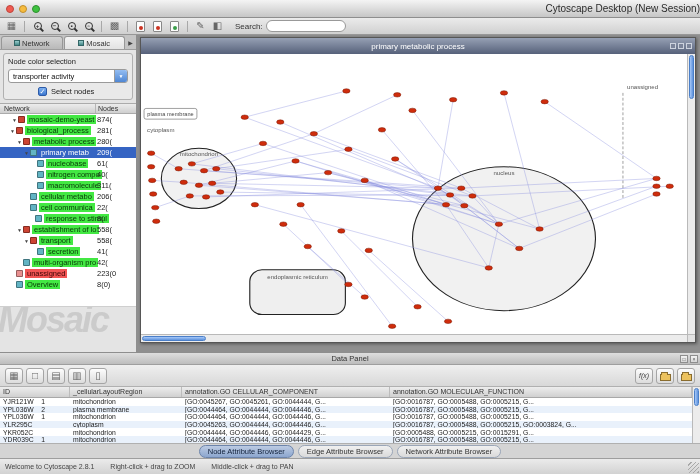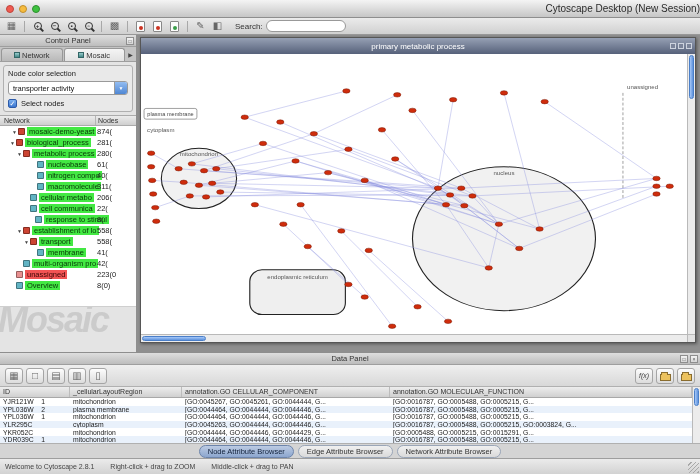--- a/index.html
+++ b/index.html
@@ -43,21 +43,21 @@
   .pbtn{width:8px;height:8px;border:1px solid #8e8e8e;background:linear-gradient(#f4f4f4,#d6d6d6);font-size:5px;line-height:6px;text-align:center;color:#555;}
   .ctabs{height:15px;display:flex;align-items:flex-end;background:#c4c4c4;border-bottom:1px solid #9e9e9e;padding:1px 1px 0 1px;gap:1px;flex:none;}
   .ctab{flex:1;height:13px;display:flex;align-items:center;justify-content:center;gap:2px;font-size:7.5px;background:linear-gradient(#d3d3d3,#b9b9b9);border:1px solid #979797;border-bottom:none;border-radius:3px 3px 0 0;color:#333;overflow:hidden;}
   .ctab.sel{background:linear-gradient(#f4f4f4,#e2e2e2);}
   .ctab-icon{width:6px;height:6px;background:linear-gradient(#9cc,#488);border:1px solid #366;flex:none;}
   .tab-scroll{width:9px;height:13px;font-size:6px;display:flex;align-items:center;justify-content:center;color:#444;flex:none;}
   .groupbox{margin:3px;border:1px solid #b0b0b0;border-radius:3px;padding:3px 4px;background:#e9e9e9;flex:none;}
   .gb-label{font-size:7.5px;color:#222;margin-bottom:3px;}
   .dropdown{height:14px;background:#fff;border:1px solid #9a9a9a;border-radius:3px;display:flex;align-items:center;position:relative;padding-left:4px;font-size:7.5px;color:#111;}
   .dd-btn{position:absolute;right:0;top:0;bottom:0;width:13px;background:linear-gradient(#93bdf2,#4f87d4);border-left:1px solid #9a9a9a;border-radius:0 2px 2px 0;color:#fff;font-size:5px;display:flex;align-items:center;justify-content:center;}
-  .checkrow{display:flex;align-items:center;gap:4px;margin-top:4px;}
+  .checkrow{display:flex;align-items:center;gap:4px;margin-top:4px;margin-left:30px;}
   .checkbox{width:9px;height:9px;border-radius:2px;background:linear-gradient(#7db1f0,#3b76cf);border:1px solid #2c5aa8;color:#fff;font-size:7px;line-height:8px;text-align:center;flex:none;}
   .checklabel{font-size:7.5px;}
   .treehead{height:11px;display:flex;background:linear-gradient(#ececec,#cfcfcf);border-top:1px solid #ababab;border-bottom:1px solid #ababab;font-size:7px;color:#333;flex:none;}
   .th-net{width:96px;padding:1px 0 0 4px;border-right:1px solid #b5b5b5;}
   .th-nodes{flex:1;padding:1px 0 0 2px;}
   .tree{flex:1;background:#fff;overflow:hidden;position:relative;}
   .trow{height:11px;display:flex;align-items:center;position:relative;font-size:7.5px;white-space:nowrap;}
   .trow.sel{background:#3564c3;}
   .arrow{width:7px;font-size:5px;color:#444;text-align:center;flex:none;}
   .ticon{width:7px;height:7px;border-radius:1px;flex:none;margin-right:2px;border:1px solid rgba(0,0,0,.35);}
@@ -176,26 +176,20 @@
     </div>
   <div class="search">
     <span class="search-label">Search:</span>
     <input value="" style="">
   </div>
 </div>
 
 <div class="main">
 
   <div class="cpanel">
-    <div class="phead">
-      <span>Control Panel</span>
-      <span class="pbtns">
-        <span class="pbtn">□</span>
-      </span>
-    </div>
     <div class="ctabs">
         <div class="ctab">
           <div class="ctab-icon"></div>
           <span>Network</span>
         </div>
         <div class="ctab sel">
           <div class="ctab-icon"></div>
           <span>Mosaic</span>
         </div>
         <div class="tab-scroll">▶</div>
@@ -227,20 +221,26 @@
           <div class="ticon" style="background: rgb(204, 68, 51);"></div>
           <span class="tlabel green">biological_process</span>
           <span class="tcount">281(</span>
         </div>
         <div class="trow" style="padding-left: 16px;">
           <span class="arrow">▼</span>
           <div class="ticon" style="background: rgb(204, 68, 51);"></div>
           <span class="tlabel green">metabolic process</span>
           <span class="tcount">280(</span>
         </div>
+        <div class="trow sel" style="padding-left: 23px;">
+          <span class="arrow">▼</span>
+          <div class="ticon" style="background: rgb(98, 180, 196);"></div>
+          <span class="tlabel">primary metab</span>
+          <span class="tcount">209(</span>
+        </div>
         <div class="trow" style="padding-left: 30px;">
           <span class="arrow"></span>
           <div class="ticon" style="background: rgb(98, 180, 196);"></div>
           <span class="tlabel green">nucleobase</span>
           <span class="tcount">61(</span>
         </div>
         <div class="trow" style="padding-left: 30px;">
           <span class="arrow"></span>
           <div class="ticon" style="background: rgb(98, 180, 196);"></div>
           <span class="tlabel green">nitrogen compo</span>
@@ -278,21 +278,21 @@
         </div>
         <div class="trow" style="padding-left: 23px;">
           <span class="arrow">▼</span>
           <div class="ticon" style="background: rgb(204, 68, 51);"></div>
           <span class="tlabel green">transport</span>
           <span class="tcount">558(</span>
         </div>
         <div class="trow" style="padding-left: 30px;">
           <span class="arrow"></span>
           <div class="ticon" style="background: rgb(98, 180, 196);"></div>
-          <span class="tlabel green">membrane</span>
+          <span class="tlabel green">secretion</span>
           <span class="tcount">41(</span>
         </div>
         <div class="trow" style="padding-left: 16px;">
           <span class="arrow"></span>
           <div class="ticon" style="background: rgb(98, 180, 196);"></div>
           <span class="tlabel green">multi-organism pro</span>
           <span class="tcount">42(</span>
         </div>
         <div class="trow" style="padding-left: 9px;">
           <span class="arrow"></span>

